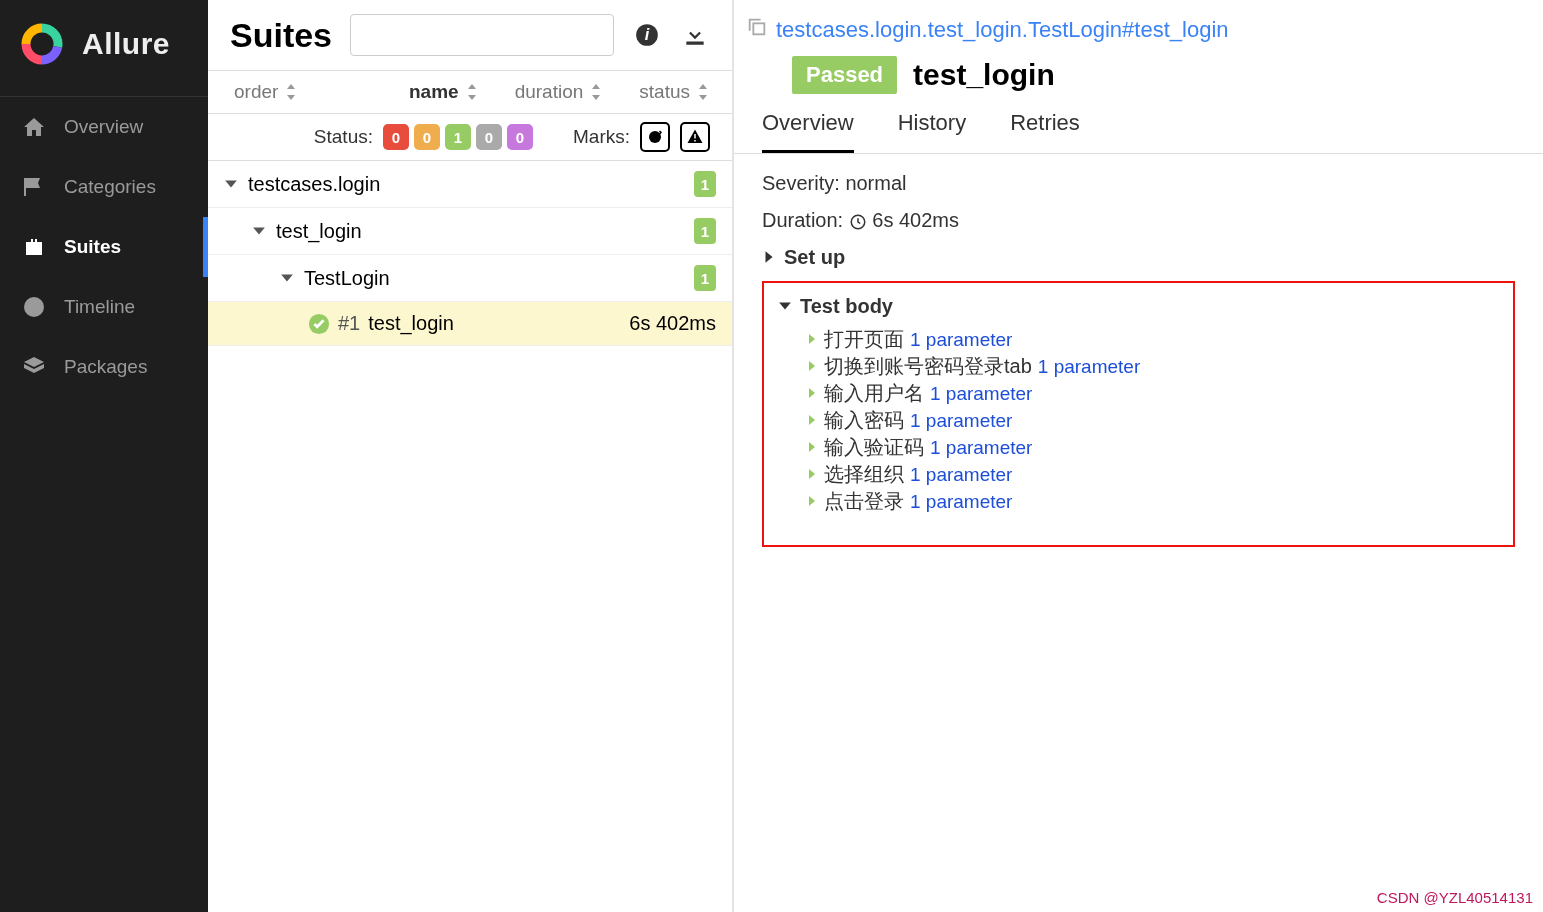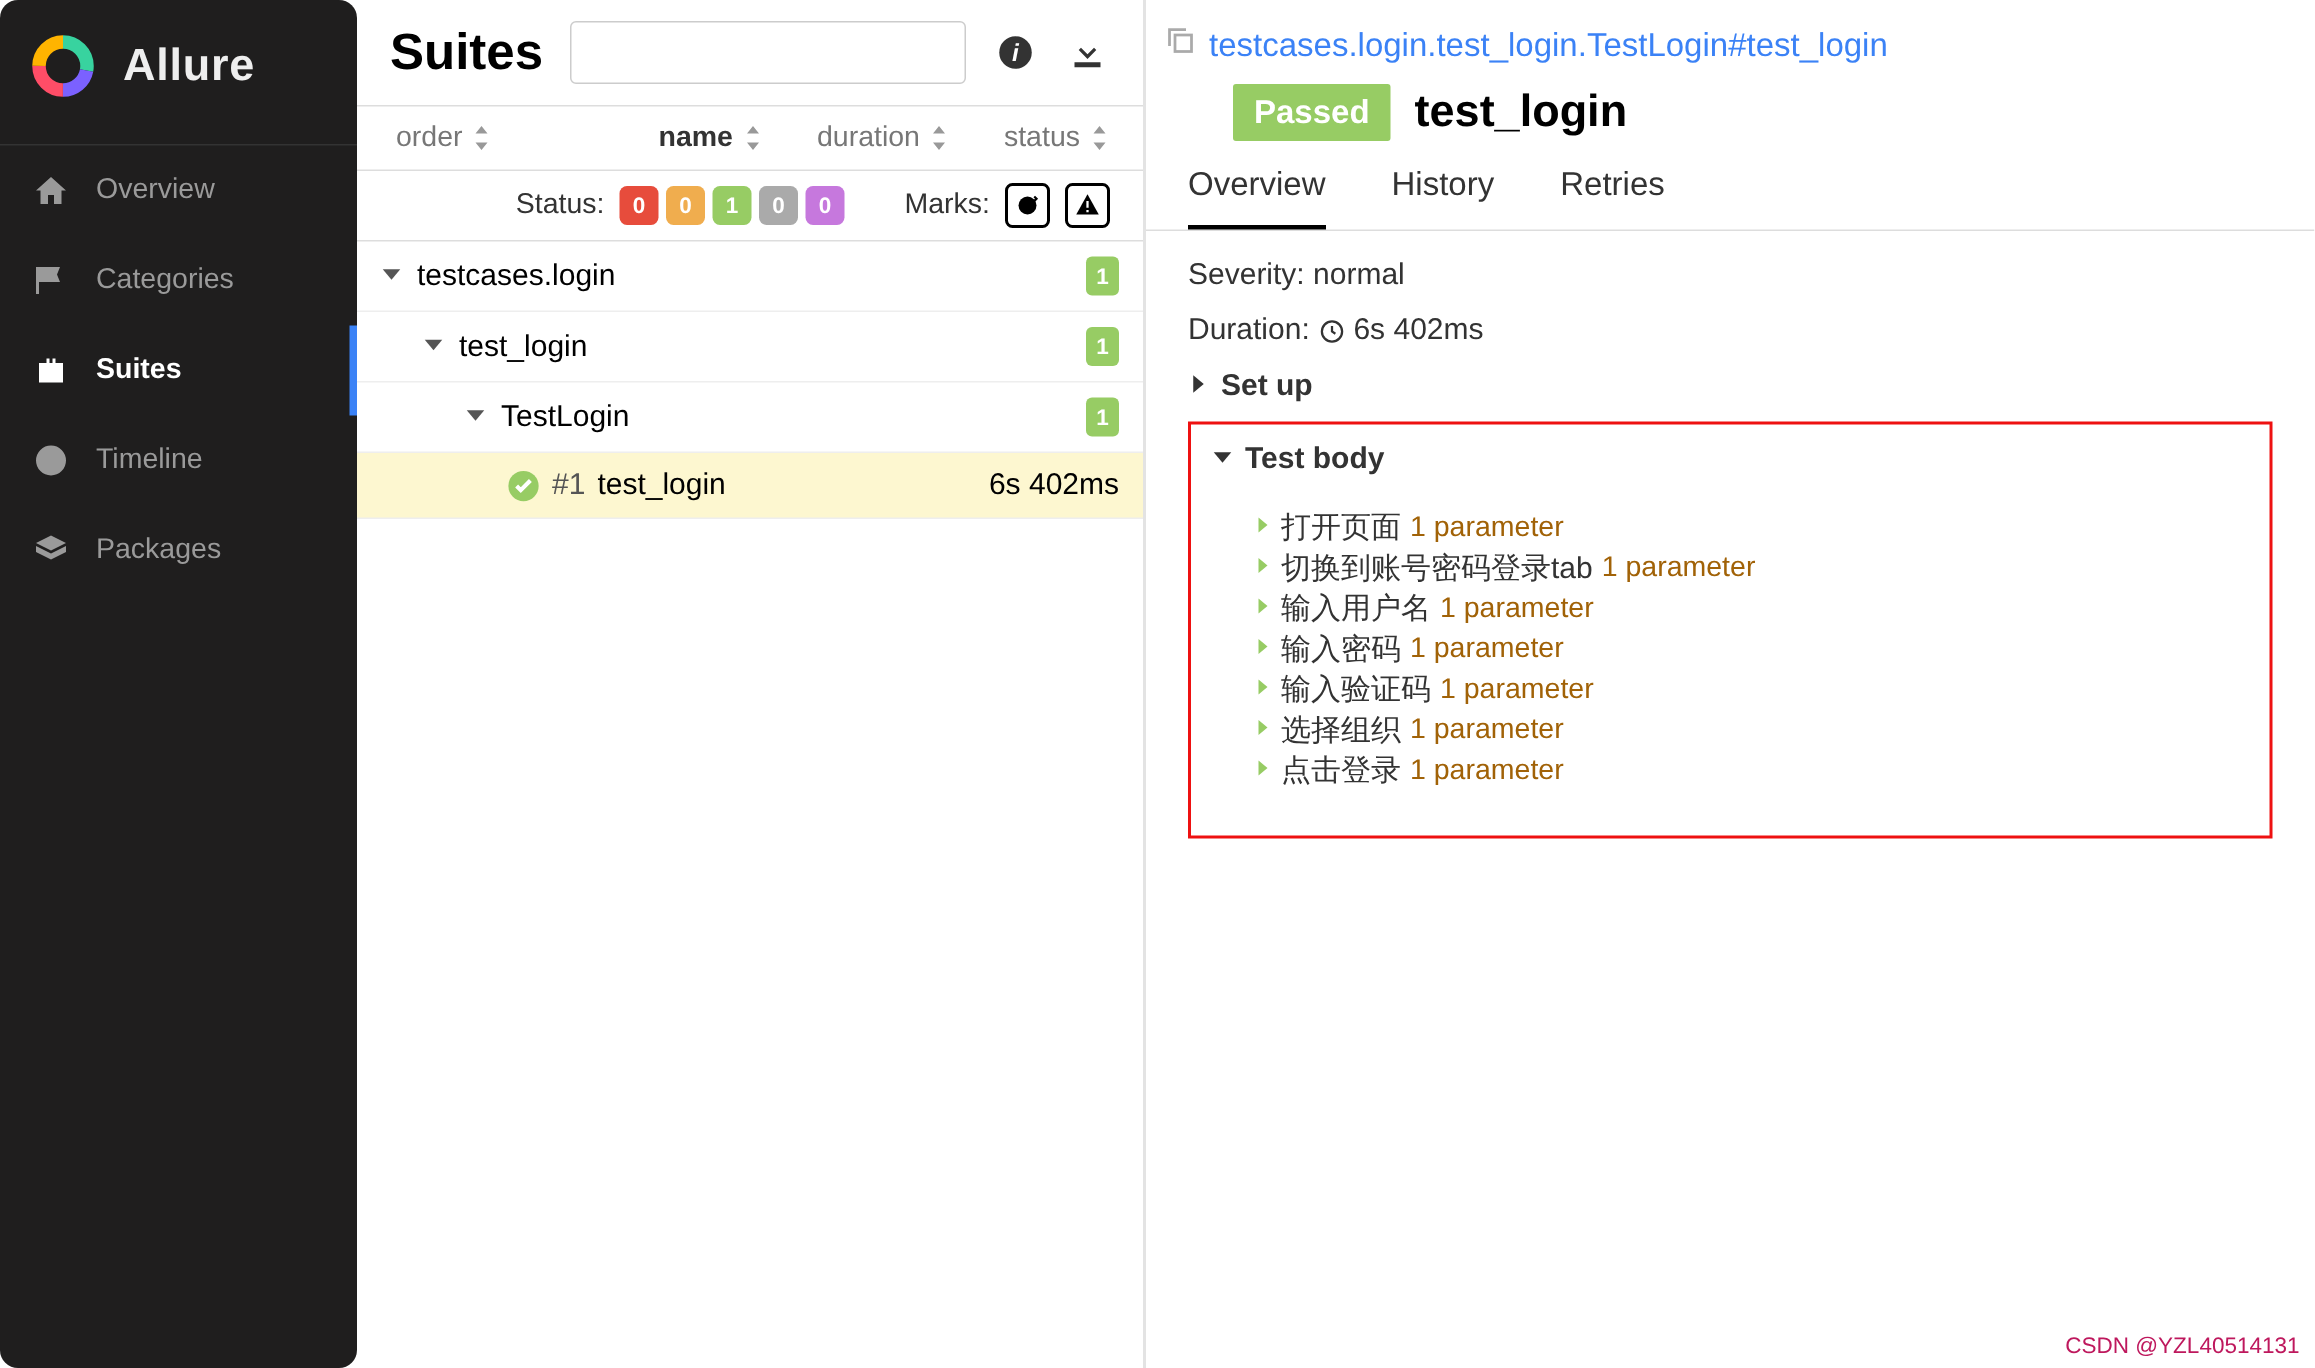--- a/index.html
+++ b/index.html
@@ -1,19 +1,19 @@
 <!DOCTYPE html>
 <html><head>
 <meta charset="utf-8">
 <style>
 * { margin: 0; padding: 0; box-sizing: border-box; font-family: Arial, Helvetica, sans-serif; }
 body { display: flex; width: 1543px; height: 912px; background: #fff; overflow: hidden; }
 
 
-.sidebar { width: 238px; background: #1f1e1e; color: #888; display: flex; flex-direction: column; border-radius: 12px; }
+.sidebar { width: 208px; background: #1f1e1e; color: #888; display: flex; flex-direction: column; }
 .sidebar-header { display: flex; align-items: center; gap: 18px; padding: 22px 20px 30px 20px; border-bottom: 1px solid #333; }
 .logo-ring { width: 44px; height: 44px; position: relative; }
 .logo-ring svg { width: 44px; height: 44px; }
 .brand { font-size: 30px; font-weight: 700; color: #eee; letter-spacing: 0.5px; }
 .sidebar-item { display: flex; align-items: center; gap: 18px; padding: 18px 22px; cursor: pointer; font-size: 19px; color: #9a9a9a; position: relative; }
 .sidebar-item.active { color: #fff; font-weight: 700; }
 .sidebar-item.active::before { content: ""; position: absolute; right: 0; top: 0; bottom: 0; width: 5px; background: #3b82f6; }
 .sidebar-item .icon { width: 24px; height: 24px; display: flex; align-items: center; justify-content: center; flex-shrink:0; }
 .sidebar-item svg { fill: currentColor; }
 
@@ -62,24 +62,24 @@
 .tab.active { font-weight:400; border-bottom:3px solid #000; }
 
 .details { padding: 18px 28px; font-size:20px; color:#333; display:flex; flex-direction:column; gap:14px; }
 .detail-row { color:#333; }
 .detail-row .clock { display:inline-flex; vertical-align:middle; }
 .exec-title { font-weight:700; font-size:22px; padding-top:6px; }
 
 .exec-block { display:flex; flex-direction:column; gap:12px; }
 .exec-row { display:flex; align-items:center; gap:8px; font-size:20px; font-weight:700; cursor:pointer; }
 .exec-row .chev svg { width:14px; height:14px; fill:#333; }
-.red-box { border:2px solid #e11; padding: 12px 14px 30px 14px; display:flex; flex-direction:column; gap:20px; }
+.red-box { border:2px solid #e11; padding: 12px 14px 30px 14px; display:flex; flex-direction:column; gap:8px; }
 .step { display:flex; align-items:center; gap:6px; font-size:20px; padding-left:28px; cursor:pointer; }
 .step .chev svg { width:12px; height:14px; fill:#97cc64; }
-.step .param { color:#a16207; font-size:19px; }
+.step .param { color:#1d4ed8; font-size:19px; }
 
 .watermark { position:absolute; bottom:6px; right:10px; color:#be185d; font-size:15px; }
 </style>
 </head>
 <body>
 
 <div class="sidebar">
   <div class="sidebar-header">
     <span class="logo-ring">
       <svg viewBox="0 0 44 44">

